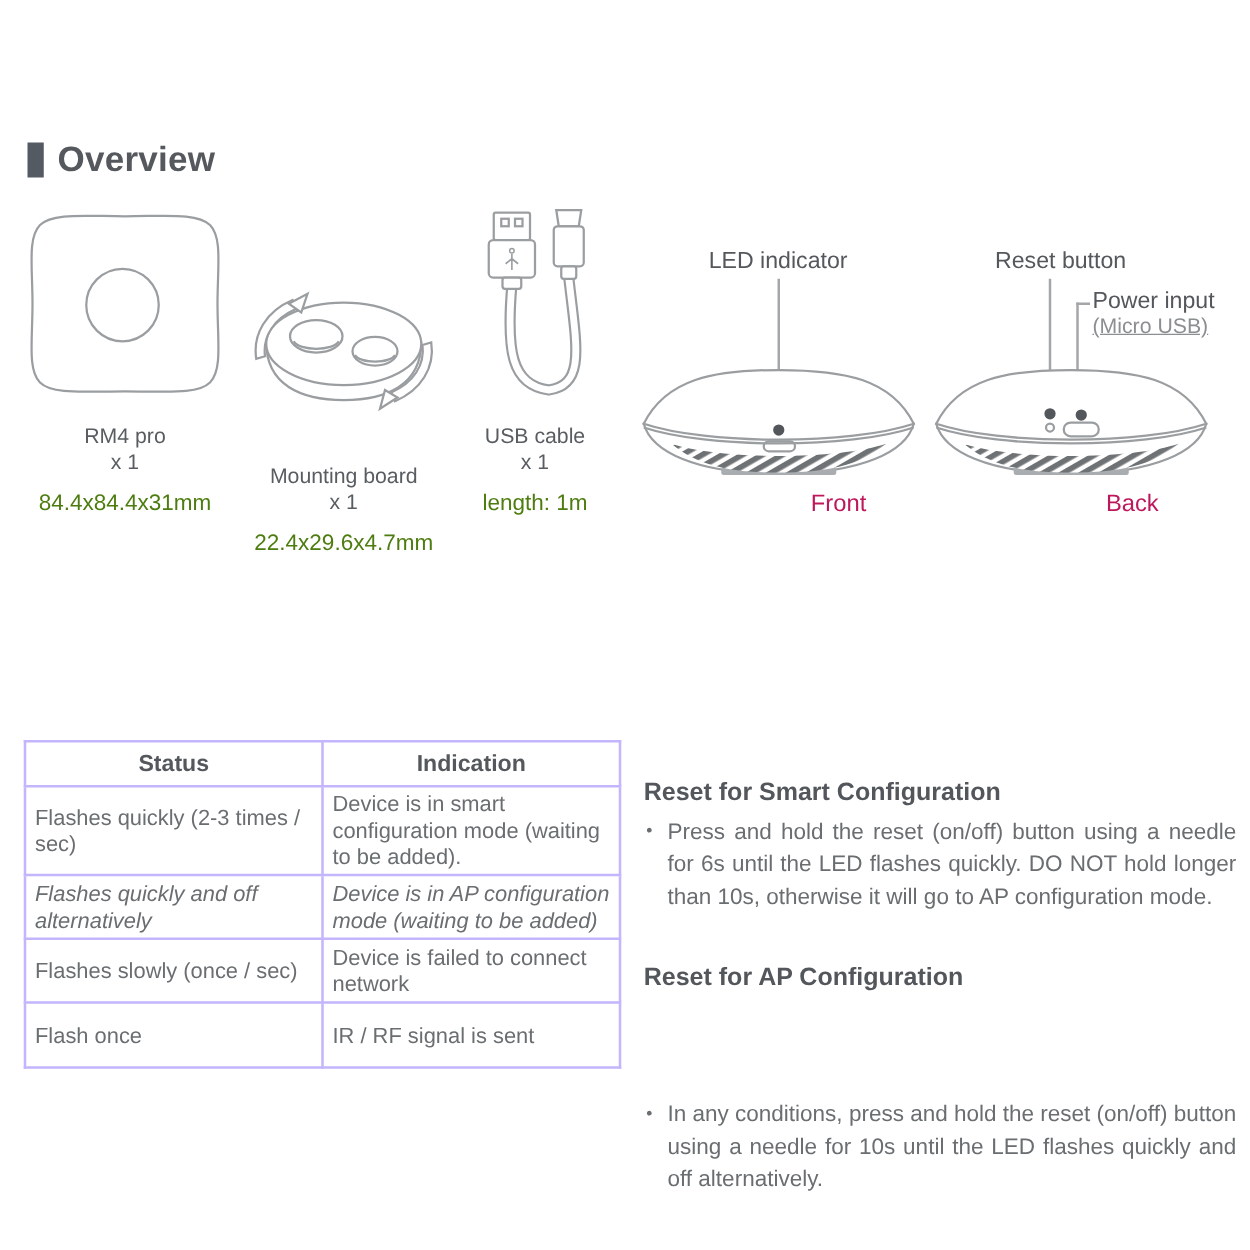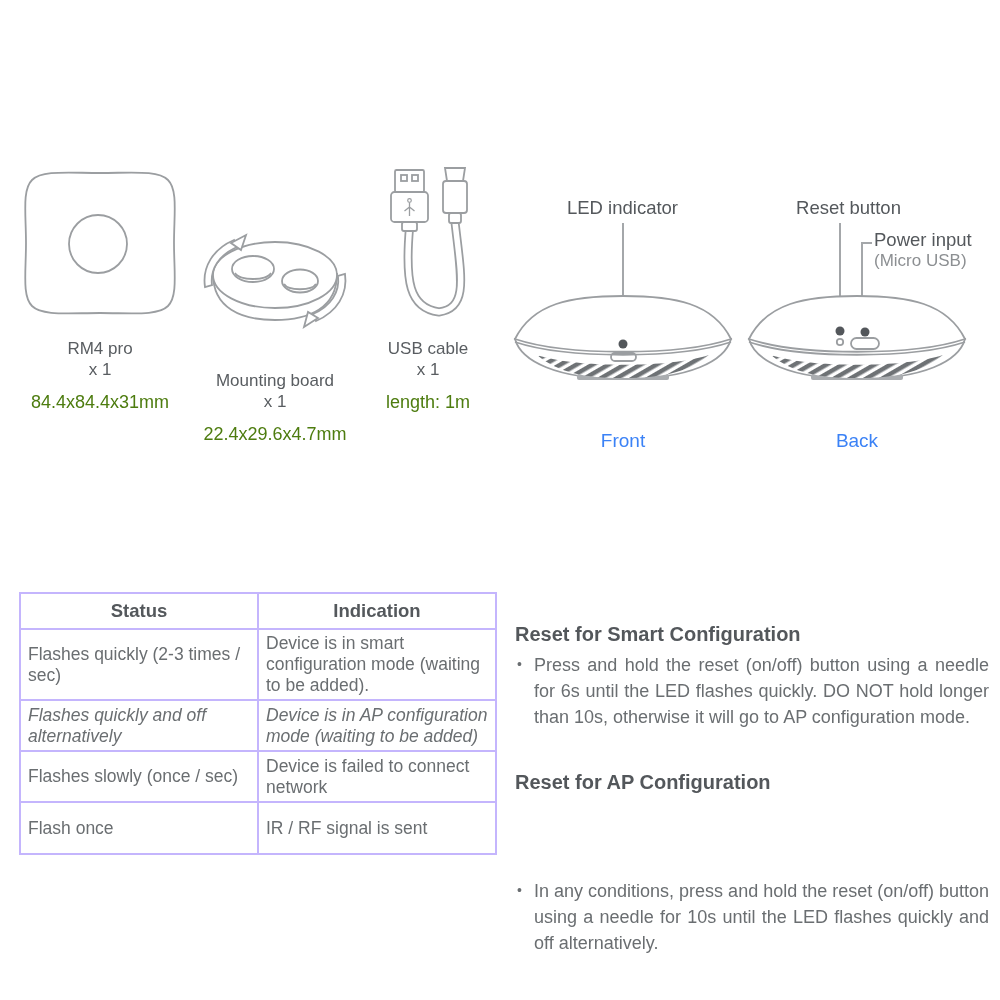--- a/index.html
+++ b/index.html
@@ -13,23 +13,23 @@
   .sec-title{font-size:28px;font-weight:700;color:#55595d;letter-spacing:.2px;}
 
   
   .caption{text-align:center;color:#595d61;}
   .caption .name,.caption .qty{font-size:17px;line-height:21px;}
   .caption .dims{font-size:18px;margin-top:12px;color:#4d7c0f;}
 
   
   .dev-label{font-size:18.5px;color:#54585c;text-align:center;}
   .power-block{font-size:18.5px;color:#54585c;text-align:left;line-height:21px;}
-  .power-sub{font-size:17px;color:#8c8f92;}
+  .power-sub{font-size:17px;color:#8c8f92;text-decoration:underline;}
   .leader{background:#a4a7aa;}
-  .view-caption{font-size:19px;color:#3b82f6;text-align:center;margin-top:37px;}
+  .view-caption{font-size:19px;color:#be185d;text-align:right;}
 
   
   table.ind{border-collapse:collapse;width:478px;table-layout:fixed;}
   table.ind th,table.ind td{border:2px solid #c4b5fd;vertical-align:middle;}
   table.ind th{font-size:18.5px;font-weight:700;color:#54585c;text-align:center;height:32px;}
   table.ind td{font-size:17.5px;color:#6a6e71;line-height:21px;padding:3px 7px;}
   td.c1{width:190px;}
   tbody tr:nth-child(1) td{height:44px;}
   tbody tr:nth-child(2) td{height:43px;font-style:italic;}
   tbody tr:nth-child(3) td{height:43px;}
@@ -45,20 +45,24 @@
 
   svg{display:block;}
   svg .ln{stroke:#9b9ea1;stroke-width:1.8;fill:none;}
   svg .lnf{stroke:#9b9ea1;stroke-width:1.8;fill:#ffffff;}
 </style>
 </head>
 <body>
 
 <div id="page">
 
+  <div class="abs sec-head" style="left:22px;top:112px;">
+    <div class="sec-square"></div>
+    <div class="sec-title">Overview</div>
+  </div>
 
   <div class="abs" style="left:22px;top:168px;">
     <svg width="156" height="150" viewBox="0 0 156 150">
       <path class="lnf" stroke-width="2" d="M78,5 C110,5 136,2 146,12 C156,22 152,46 152,75 C152,104 156,128 146,138 C136,148 110,145 78,145 C46,145 20,148 10,138 C0,128 4,104 4,75 C4,46 0,22 10,12 C20,2 46,5 78,5 Z"></path>
       <circle class="lnf" stroke-width="2" cx="76" cy="76" r="29"></circle>
     </svg>
   </div>
 
   <div class="abs" style="left:197px;top:228px;">
     <svg width="156" height="106" viewBox="0 0 156 106">

